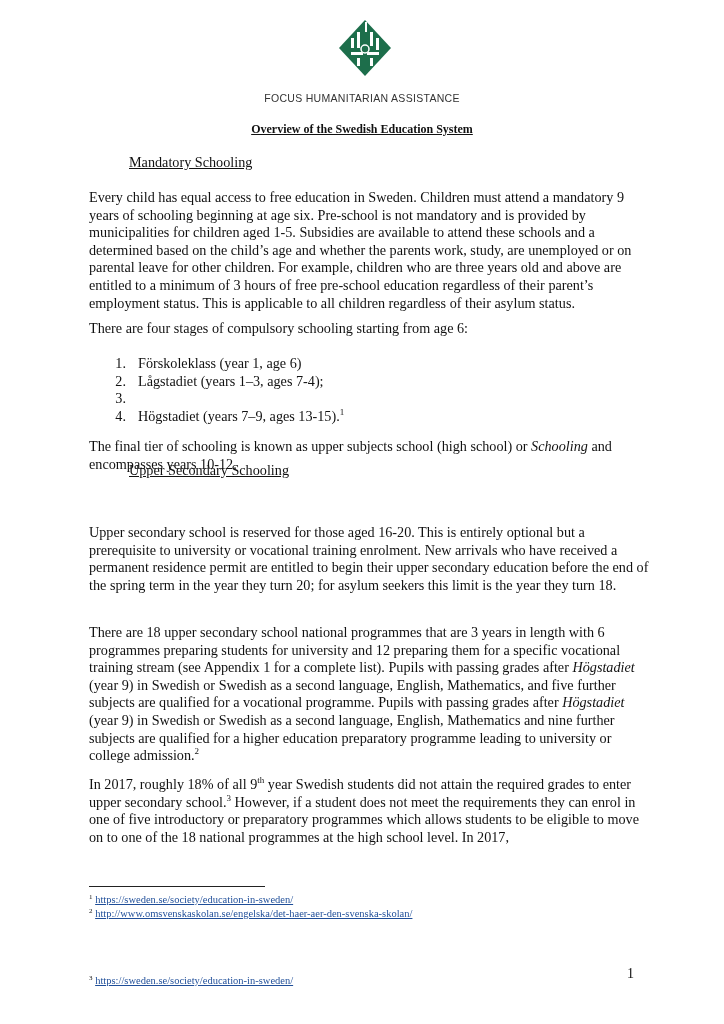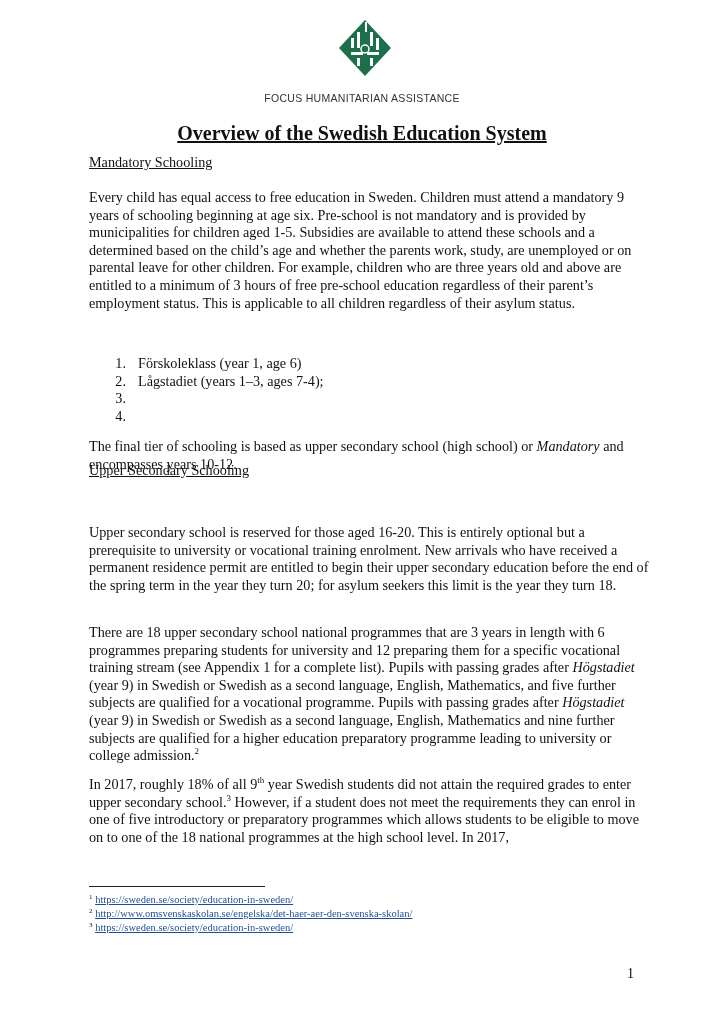--- a/index.html
+++ b/index.html
@@ -3,23 +3,23 @@
 <meta charset="utf-8">
 <style>
   html, body { margin:0; padding:0; background:#fff; }
   body { width:724px; height:1024px; position:relative; overflow:hidden;
          font-family:"Liberation Serif", serif; color:#111; }
   .page { position:absolute; left:0; top:0; width:724px; height:1024px; }
   .logo { position:absolute; left:337px; top:18px; width:56px; height:60px; }
   .org { position:absolute; left:0; width:724px; top:92px; text-align:center;
          font-family:"Liberation Sans", sans-serif; font-size:10.5px; letter-spacing:0.3px; color:#333; }
   .title { position:absolute; left:0; width:724px; top:122px; text-align:center;
-           font-weight:bold; font-size:20px; text-decoration:underline; }
+           font-weight:bold; font-size:12px; text-decoration:underline; }
   .txt { position:absolute; left:89px; width:560px; font-size:14.2px; line-height:17.6px; }
-  .h { text-decoration:underline; }
+  .h { text-decoration:underline;margin-left:40px; }
   ol { margin:0; padding:0; list-style:none; }
   ol li { display:flex; }
   ol li .n { width:24px; text-align:right; margin-right:12px; }
   sup { font-size:9px; line-height:0; }
   .rule { position:absolute; left:89px; top:886px; width:176px; height:1px; background:#222; }
   .fn { position:absolute; left:89px; font-size:10.5px; line-height:13.5px; }
   .fn a { color:#1f4e99; text-decoration:underline; }
   .fn sup { font-size:7px; }
   .pnum { position:absolute; left:627px; top:966px; font-size:14px; }
 </style>
@@ -46,48 +46,50 @@
     </g>
   </svg>
   <div class="org">FOCUS HUMANITARIAN ASSISTANCE</div>
 
   <div class="title">Overview of the Swedish Education System</div>
 
   <div class="txt h" style="top:154px">Mandatory Schooling</div>
 
   <div class="txt" style="top:189px">Every child has equal access to free education in Sweden. Children must attend a mandatory 9 years of schooling beginning at age six. Pre-school is not mandatory and is provided by municipalities for children aged 1-5. Subsidies are available to attend these schools and a determined based on the child’s age and whether the parents work, study, are unemployed or on parental leave for other children. For example, children who are three years old and above are entitled to a minimum of 3 hours of free pre-school education regardless of their parent’s employment status. This is applicable to all children regardless of their asylum status.</div>
 
+  <div class="txt" style="top:320px">There are four stages of compulsory schooling starting from age 6:</div>
 
   <ol class="txt" style="top:355px; left:102px;">
     <li>
         <span class="n">1.</span>
         <span>Förskoleklass (year 1, age 6)</span>
       </li>
     <li>
         <span class="n">2.</span>
         <span>Lågstadiet (years 1–3, ages 7-4);</span>
       </li>
     <li>
         <span class="n">3.</span>
       </li>
     <li>
         <span class="n">4.</span>
+        <span><span>Högstadiet (years 7–9, ages 13-15).</span><sup>1</sup></span>
       </li>
   </ol>
 
-  <div class="txt" style="top:438px"><span>The final tier of schooling is based as upper secondary school (high school) or </span><i>Mandatory</i><span> and encompasses years 10-12.</span></div>
+  <div class="txt" style="top:438px"><span>The final tier of schooling is known as upper subjects school (high school) or </span><i>Schooling</i><span> and encompasses years 10-12.</span></div>
 
   <div class="txt h" style="top:462px">Upper Secondary Schooling</div>
 
   <div class="txt" style="top:524px">Upper secondary school is reserved for those aged 16-20. This is entirely optional but a prerequisite to university or vocational training enrolment. New arrivals who have received a permanent residence permit  are entitled to begin their upper secondary education before the end of the spring term in the year they turn 20; for asylum seekers this limit is the year they turn 18.</div>
 
   <div class="txt" style="top:624px"><span>There are 18 upper secondary school national programmes that are 3 years in length with 6 programmes preparing students for university and 12 preparing them for a specific vocational training stream (see Appendix 1 for a complete list). Pupils with passing grades after </span><i>Högstadiet</i><span> (year 9) in Swedish or Swedish as a second language, English, Mathematics, and five further subjects are qualified for a vocational programme. Pupils with passing grades after </span><i>Högstadiet</i><span> (year 9) in Swedish or Swedish as a second language, English, Mathematics and nine further subjects are qualified for a higher education preparatory programme leading to university or college admission.</span><sup>2</sup></div>
 
   <div class="txt" style="top:776px"><span>In 2017, roughly 18% of all 9</span><sup>th</sup><span> year Swedish students did not attain the required grades to enter upper secondary school.</span><sup>3</sup><span> However, if a student does not meet the requirements they can enrol in one of five introductory or preparatory programmes which allows students to be eligible to move on to one of the 18 national programmes at the high school level. In 2017,</span></div>
 
   <div class="rule"></div>
 
   <div class="fn" style="top:893px"><sup>1</sup> <a>https://sweden.se/society/education-in-sweden/</a></div>
   <div class="fn" style="top:907px"><sup>2</sup> <a>http://www.omsvenskaskolan.se/engelska/det-haer-aer-den-svenska-skolan/</a></div>
-  <div class="fn" style="top:921px"><sup>3</sup> <a>https://sweden.se/society/education-in-sweden/</a></div>
+  <div class="fn" style="top:974px"><sup>3</sup> <a>https://sweden.se/society/education-in-sweden/</a></div>
 
   <div class="pnum">1</div>
 </div>
 
 </body></html>

